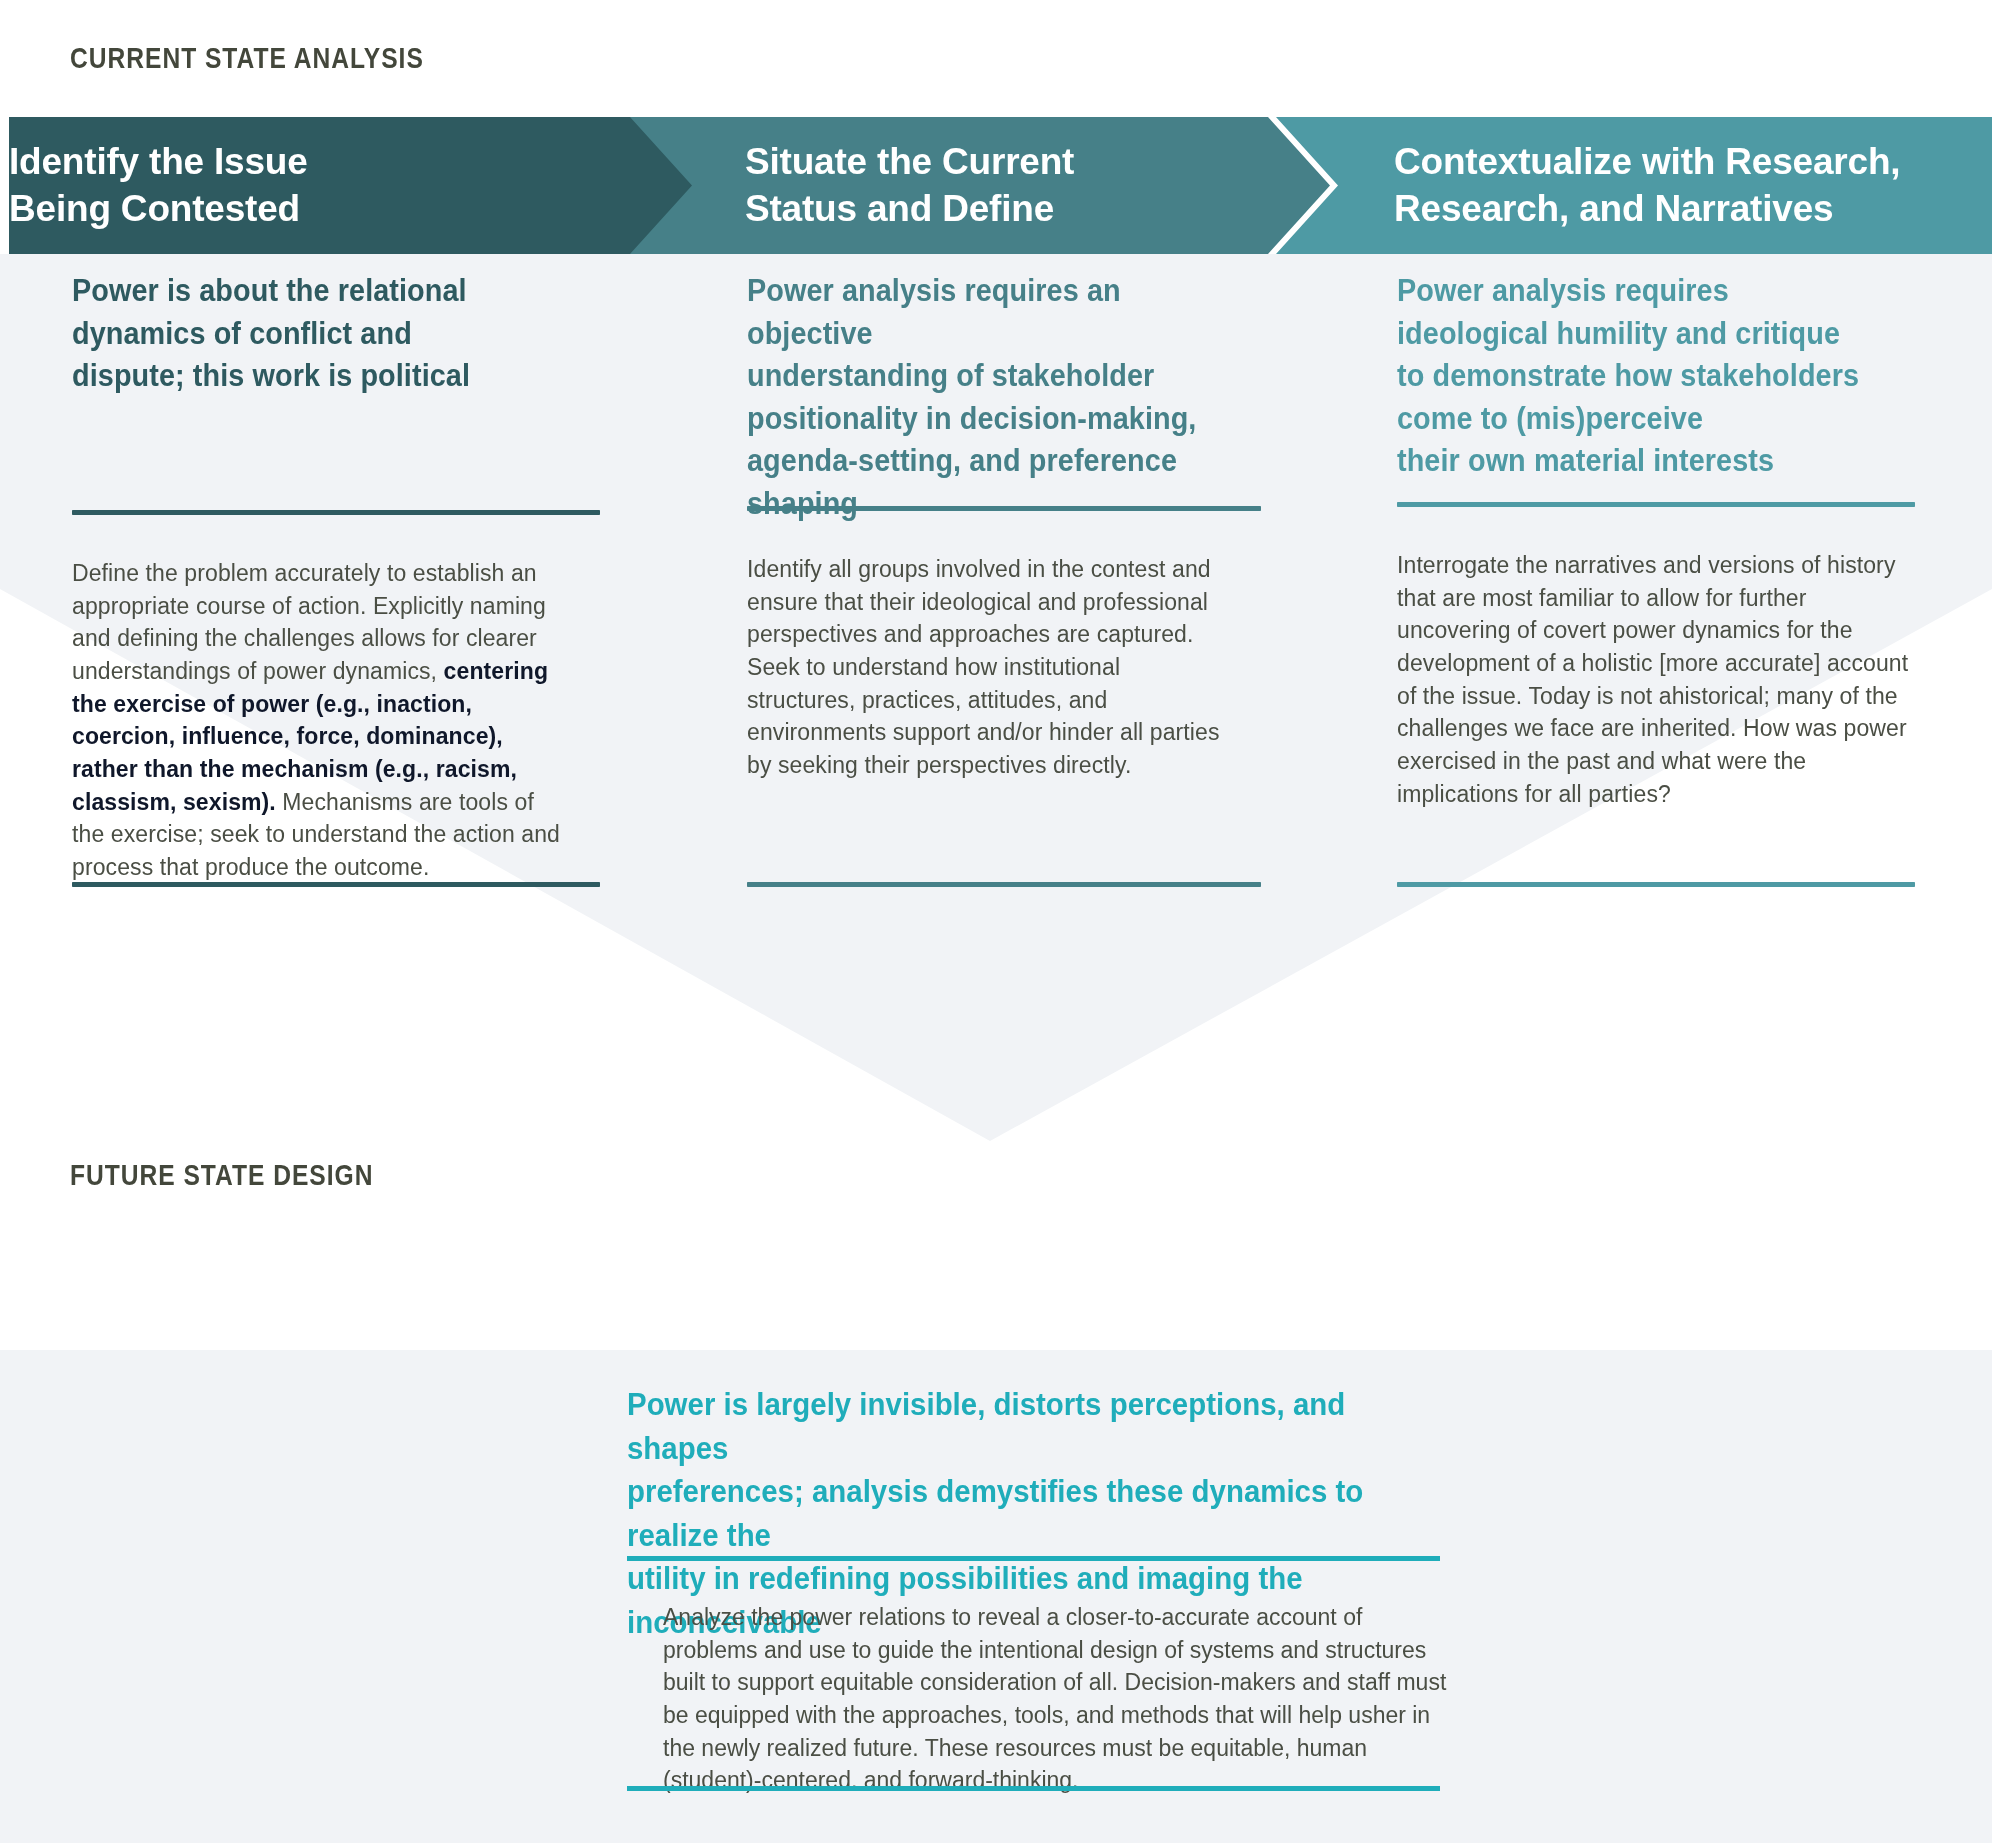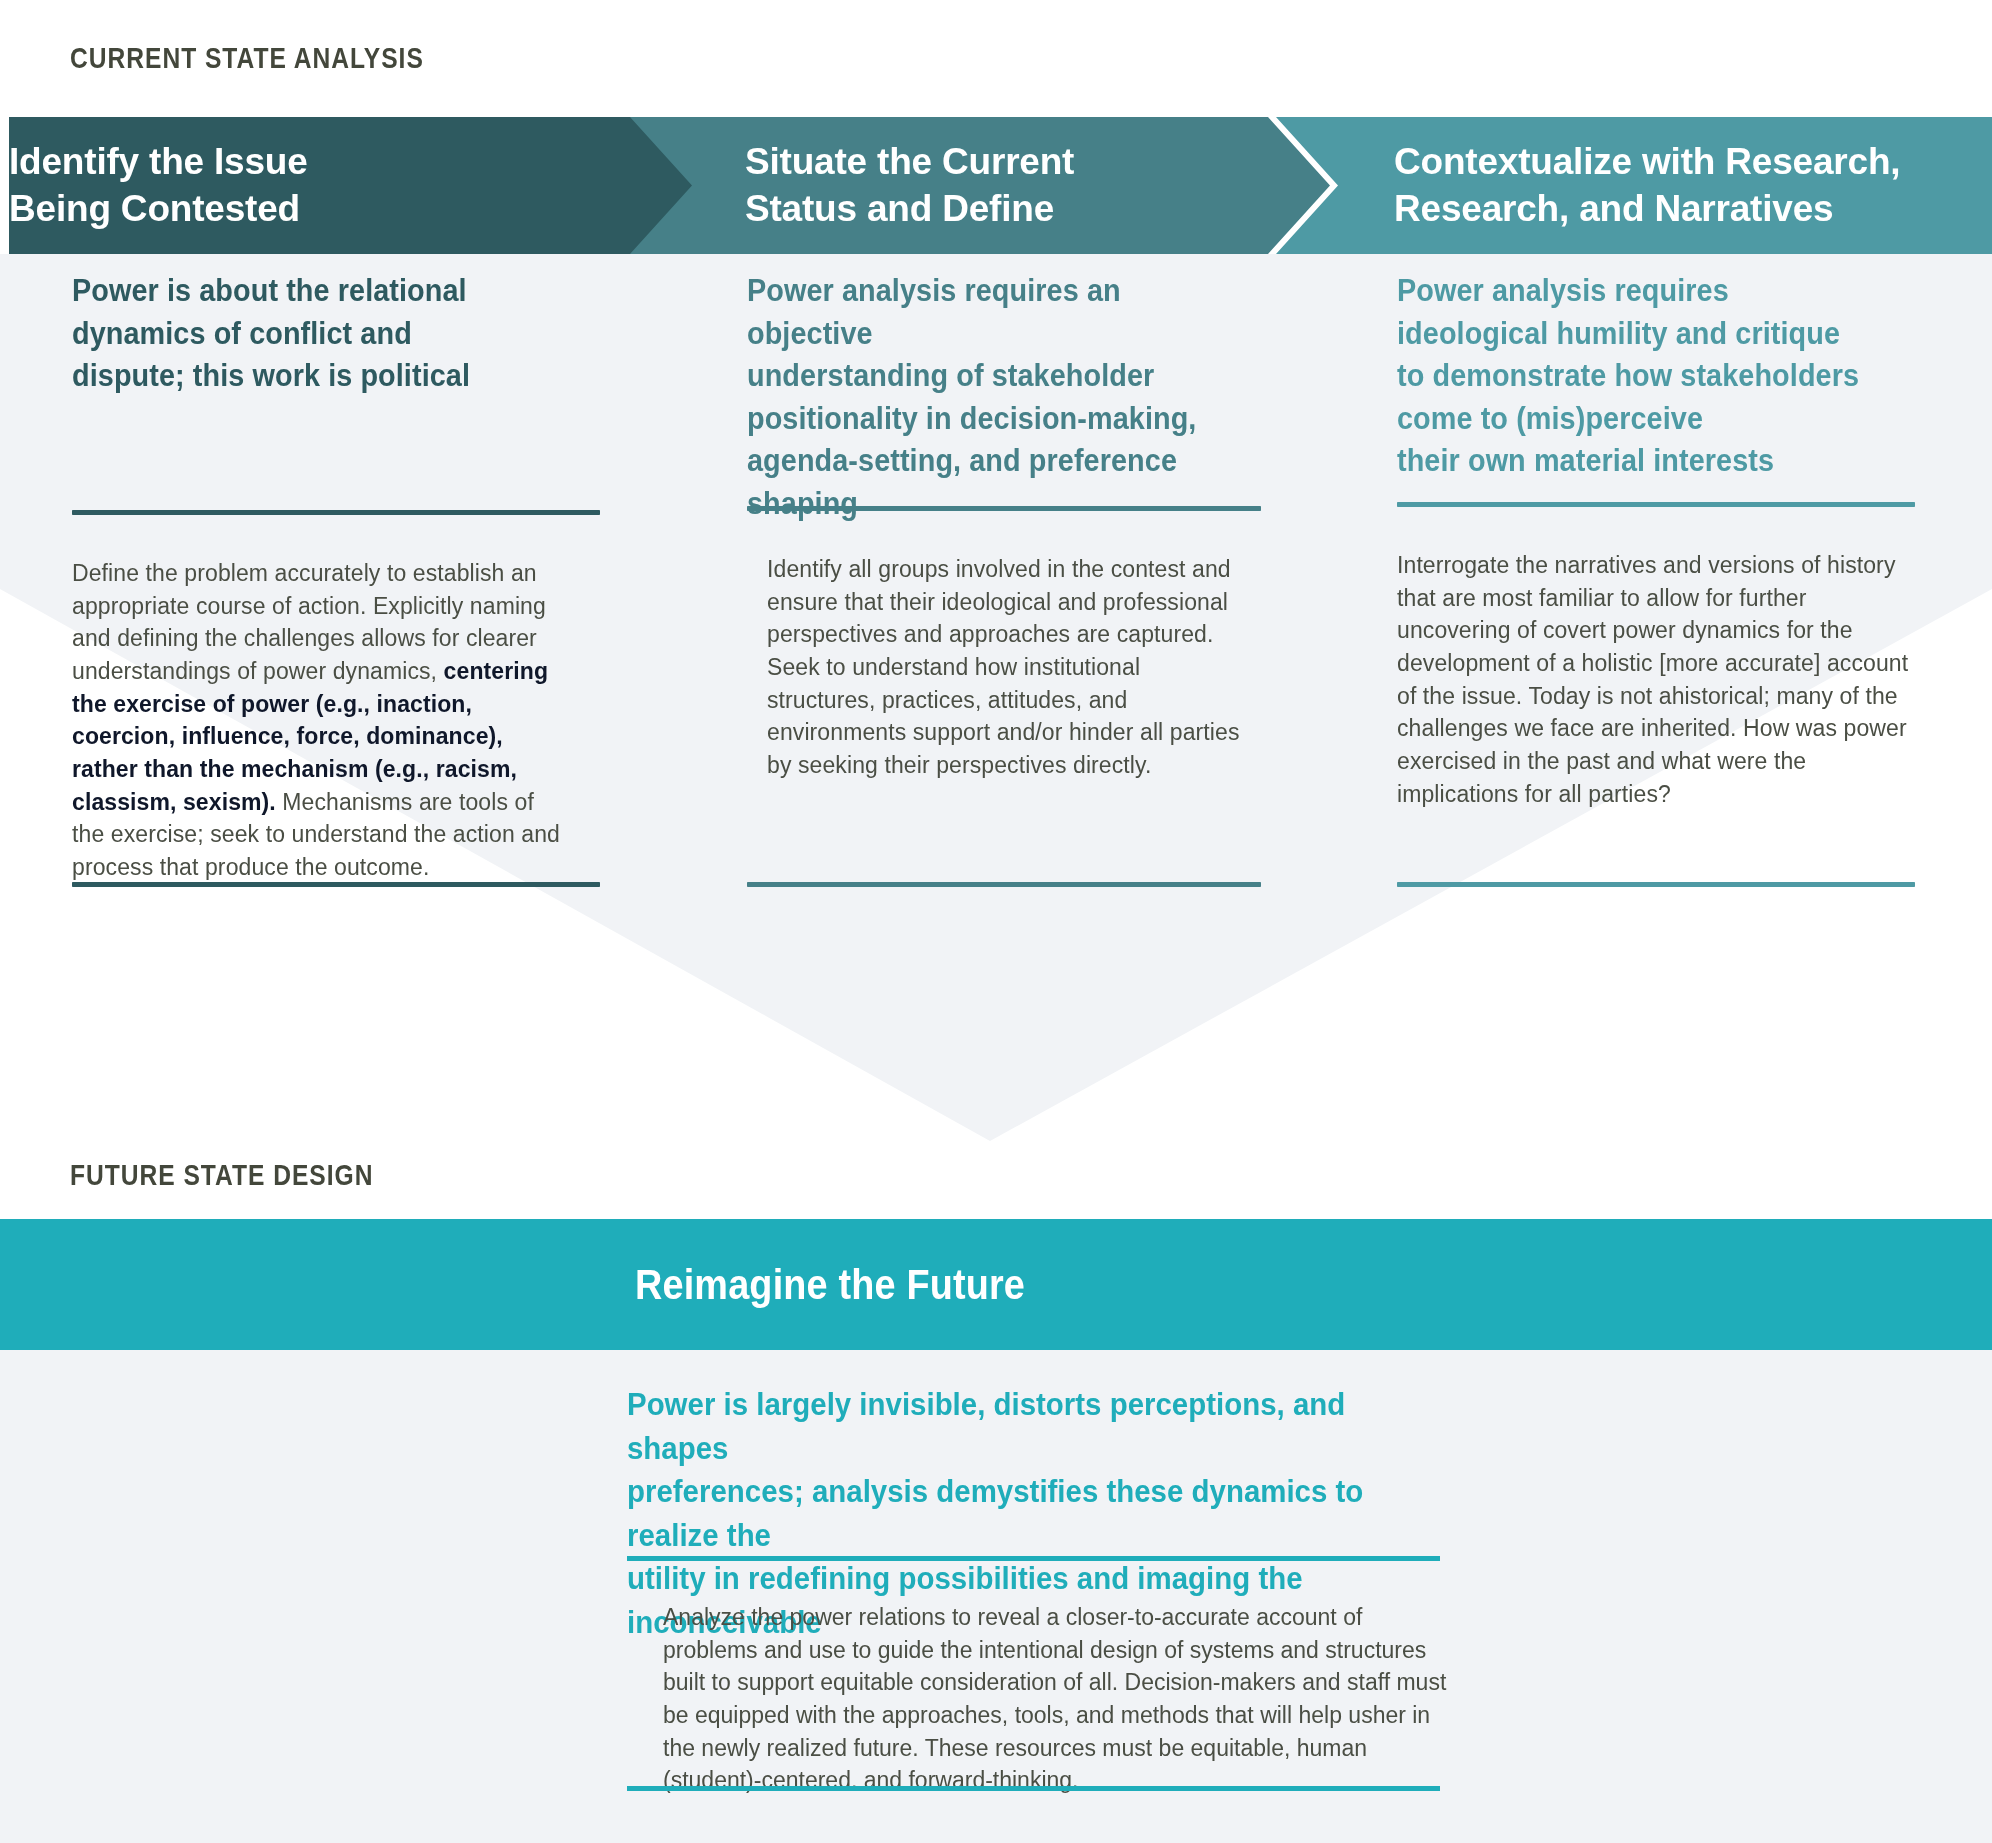--- a/index.html
+++ b/index.html
@@ -137,21 +137,21 @@
   .headline-slot  { position: absolute; top: 0;    left: 0; right: 0; }
   .rule-top-slot  { position: absolute; left: 0; }
   .body-slot      { position: absolute; left: 0; }
   .rule-bot-slot  { position: absolute; left: 0; }
 
   #col-1 .rule-top-slot { top: 241px; width: 528px; }
   #col-1 .body-slot     { top: 288px; width: 498px; }
   #col-1 .rule-bot-slot { top: 613px; width: 528px; }
 
   #col-2 .rule-top-slot { top: 237px; width: 514px; }
-  #col-2 .body-slot     { top: 284px; width: 483px; margin-left: 20px; }
+  #col-2 .body-slot     { top: 284px; width: 483px; }
   #col-2 .rule-bot-slot { top: 613px; width: 514px; }
 
   #col-3 .rule-top-slot { top: 233px; width: 518px; }
   #col-3 .body-slot     { top: 280px; width: 525px; }
   #col-3 .rule-bot-slot { top: 613px; width: 518px; }
 
   
   #future-banner {
     position: absolute;
     left: 0;
@@ -305,23 +305,20 @@
         <span>Interrogate the narratives and versions of history that are most familiar to allow for further uncovering of covert power dynamics for the development of a holistic [more accurate] account of the issue. Today is not ahistorical; many of the challenges we face are inherited. How was power exercised in the past and what were the implications for all parties?</span>
       </p>
     </div>
     <div class="rule-bot-slot">
       <div class="rule rule-3"></div>
     </div>
   </div>
 
   <div class="section-label" id="label-future">FUTURE STATE DESIGN</div>
 
-  <div id="future-banner">
-    <div id="future-banner-title">Reimagine the Future</div>
-  </div>
 
   <div id="future-panel">
     <div id="future-content">
       <div id="future-headline">Power is largely invisible, distorts perceptions, and shapes
 preferences; analysis demystifies these dynamics to realize the
 utility in redefining possibilities and imaging the inconceivable</div>
       <div id="future-rule-top"></div>
       <p id="future-body">Analyze the power relations to reveal a closer-to-accurate account of problems and use to guide the intentional design of systems and structures built to support equitable consideration of all. Decision-makers and staff must be equipped with the approaches, tools, and methods that will help usher in the newly realized future. These resources must be equitable, human (student)-centered, and forward-thinking.</p>
       <div id="future-rule-bot"></div>
     </div>

